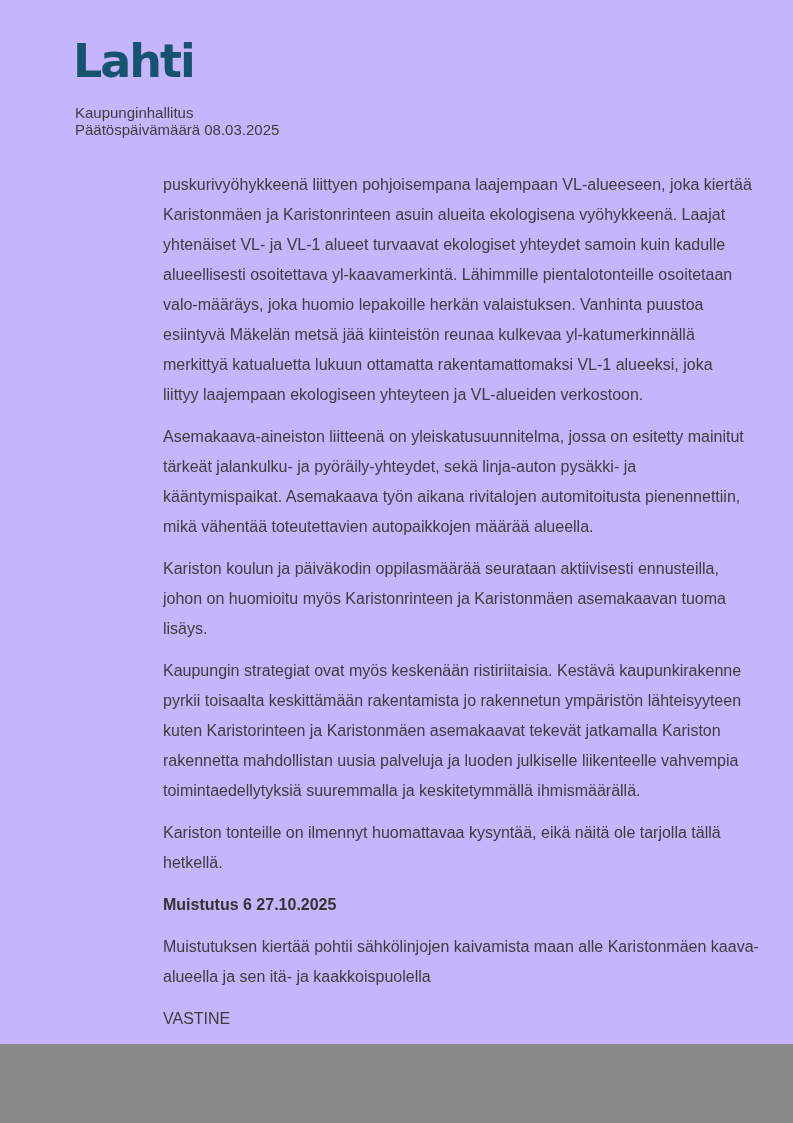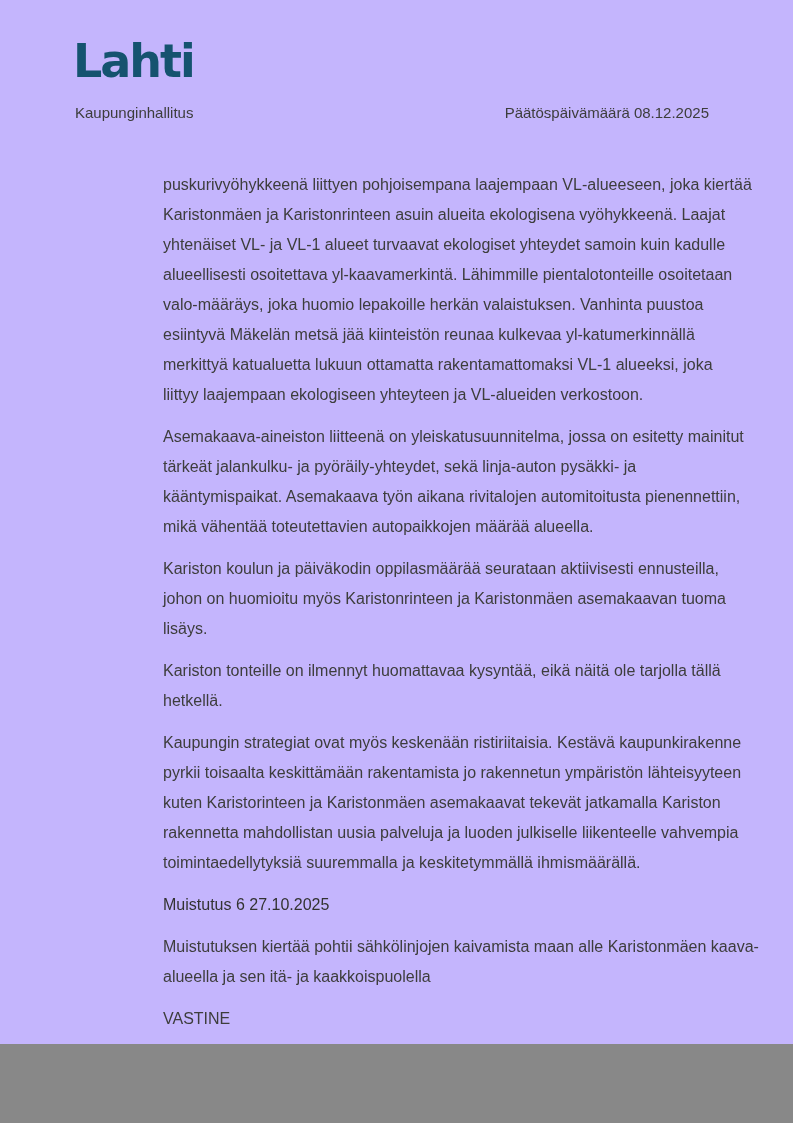--- a/index.html
+++ b/index.html
@@ -29,73 +29,74 @@
   .header-row {
     position: absolute;
     left: 75px;
     right: 84px;
     top: 104px;
     display: flex;
     justify-content: space-between;
     align-items: baseline;
     font-size: 15px;
     color: #3d3d3c;
+    flex-direction: column;
   }
   .doc-body {
     position: absolute;
     left: 163px;
     top: 170px;
     width: 600px;
     color: #3d3d3c;
     font-size: 16px;
   }
   .para {
     margin: 0 0 12px 0;
     line-height: 30px;
     white-space: pre;
   }
   .para.heading {
-    font-weight: 400;
+    font-weight: 700;
     color: #333332;
   }
 </style>
 </head>
 <body>
 
 <div class="page">
 
   <div class="logo">Lahti</div>
 
   <div class="header-row">
     <span>Kaupunginhallitus</span>
-    <span>Päätöspäivämäärä 08.12.2025</span>
+    <span>Päätöspäivämäärä 08.03.2025</span>
   </div>
 
   <div class="doc-body">
       <p class="para">puskurivyöhykkeenä liittyen pohjoisempana laajempaan VL-alueeseen, joka kiertää
 Karistonmäen ja Karistonrinteen asuin alueita ekologisena vyöhykkeenä. Laajat
 yhtenäiset VL- ja VL-1 alueet turvaavat ekologiset yhteydet samoin kuin kadulle
 alueellisesti osoitettava yl-kaavamerkintä. Lähimmille pientalotonteille osoitetaan
 valo-määräys, joka huomio lepakoille herkän valaistuksen. Vanhinta puustoa
 esiintyvä Mäkelän metsä jää kiinteistön reunaa kulkevaa yl-katumerkinnällä
 merkittyä katualuetta lukuun ottamatta rakentamattomaksi VL-1 alueeksi, joka
 liittyy laajempaan ekologiseen yhteyteen ja VL-alueiden verkostoon.</p>
       <p class="para">Asemakaava-aineiston liitteenä on yleiskatusuunnitelma, jossa on esitetty mainitut
 tärkeät jalankulku- ja pyöräily-yhteydet, sekä linja-auton pysäkki- ja
 kääntymispaikat. Asemakaava työn aikana rivitalojen automitoitusta pienennettiin,
 mikä vähentää toteutettavien autopaikkojen määrää alueella.</p>
       <p class="para">Kariston koulun ja päiväkodin oppilasmäärää seurataan aktiivisesti ennusteilla,
 johon on huomioitu myös Karistonrinteen ja Karistonmäen asemakaavan tuoma
 lisäys.</p>
-      <p class="para">Kariston tonteille on ilmennyt huomattavaa kysyntää, eikä näitä ole tarjolla tällä
-hetkellä.</p>
       <p class="para">Kaupungin strategiat ovat myös keskenään ristiriitaisia. Kestävä kaupunkirakenne
 pyrkii toisaalta keskittämään rakentamista jo rakennetun ympäristön lähteisyyteen
 kuten Karistorinteen ja Karistonmäen asemakaavat tekevät jatkamalla Kariston
 rakennetta mahdollistan uusia palveluja ja luoden julkiselle liikenteelle vahvempia
 toimintaedellytyksiä suuremmalla ja keskitetymmällä ihmismäärällä.</p>
+      <p class="para">Kariston tonteille on ilmennyt huomattavaa kysyntää, eikä näitä ole tarjolla tällä
+hetkellä.</p>
       <p class="para heading">Muistutus 6 27.10.2025</p>
       <p class="para">Muistutuksen kiertää pohtii sähkölinjojen kaivamista maan alle Karistonmäen kaava-
 alueella ja sen itä- ja kaakkoispuolella</p>
       <p class="para">VASTINE</p>
     </div>
 
 </div>
 
 </body></html>

